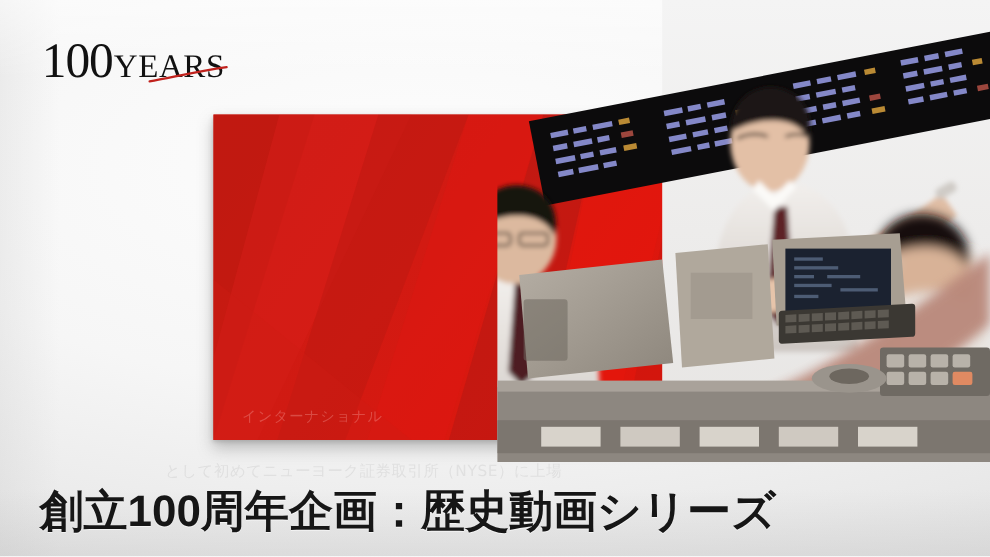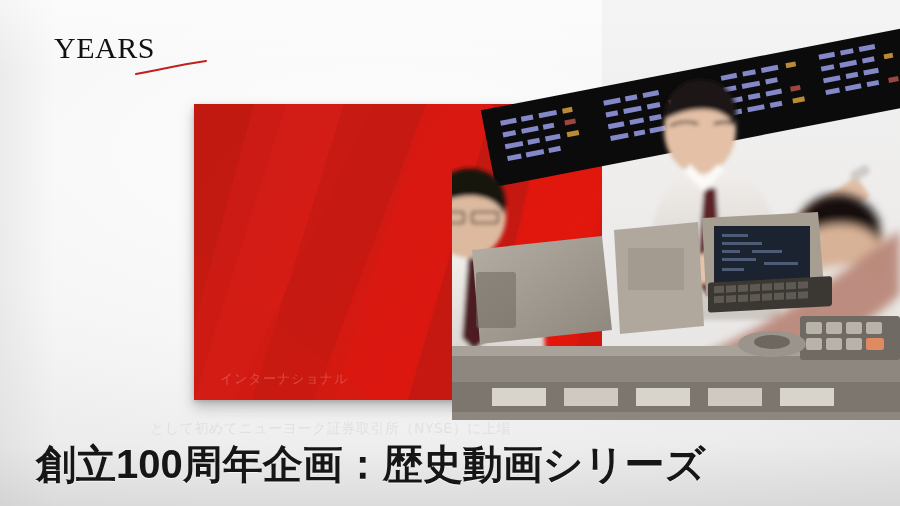--- a/index.html
+++ b/index.html
@@ -27,21 +27,21 @@
     position:absolute;left:38px;top:33px;height:46px;
     display:flex;align-items:baseline;line-height:1;
     color:#111;z-index:40;
   }
   #logo .hundred{
     font-family:"Liberation Serif",serif;
     font-size:45px;font-weight:400;letter-spacing:-1px;
   }
   #logo .years{
     font-family:"Liberation Serif",serif;
-    font-size:30px;font-weight:400;letter-spacing:.5px;margin-left:16px;
+    font-size:30px;font-weight:400;letter-spacing:.5px;margin-left:1px;
   }
   #logo .swoosh{
     position:absolute;left:96px;top:26px;width:74px;height:18px;
     pointer-events:none;
   }
 
   
   #card{
     position:absolute;left:194px;top:104px;width:526px;height:296px;
     overflow:hidden;
@@ -99,20 +99,21 @@
     color:#161616;white-space:nowrap;
     text-shadow:0 1px 0 rgba(255,255,255,.6);
   }
 </style>
 </head>
 <body>
 
 <div id="stage">
 
   <div id="logo">
+    <span class="hundred">100</span>
     <span class="years">YEARS</span>
     <svg class="swoosh" viewBox="0 0 74 18">
       <path d="M2 15 C 20 12, 44 6, 72 2" stroke="#c0211c" stroke-width="2.1" fill="none" stroke-linecap="round"></path>
     </svg>
   </div>
 
   <div id="card">
     <div class="facets">
       <svg width="526" height="296" viewBox="0 0 526 296" preserveAspectRatio="none" style="position:absolute;inset:0">
         <defs>

